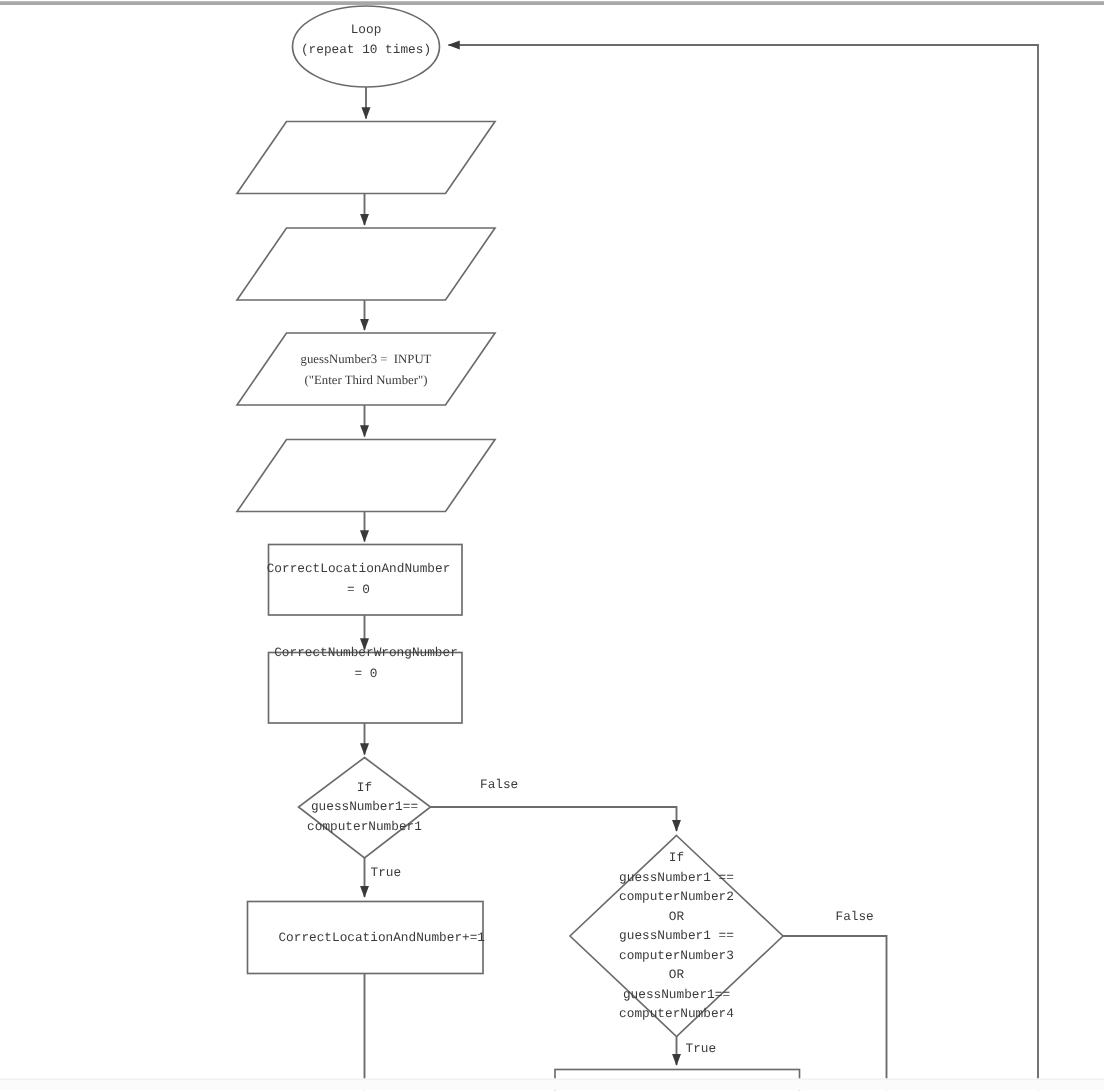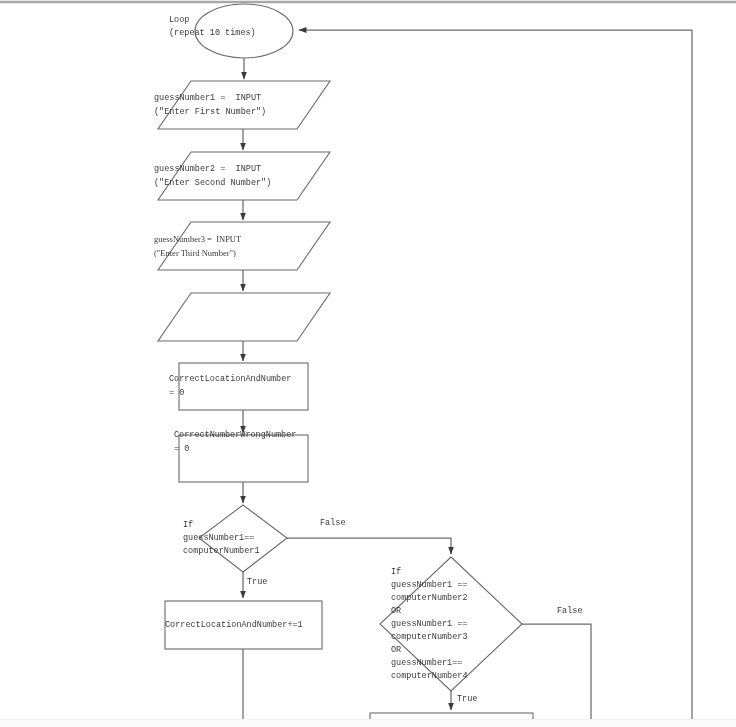--- a/index.html
+++ b/index.html
@@ -8,21 +8,21 @@
     width:736px;height:727px;
     background:var(--background,#ffffff);
     overflow:hidden;
     font-family:"Liberation Mono","DejaVu Sans Mono",monospace;
   }
   .lines-layer{position:absolute;left:0;top:0;width:736px;height:727px;}
   .shape{fill:none;stroke:var(--line-color,#6b6b6b);stroke-width:1.1;}
   .conn{fill:none;stroke:var(--line-color,#6b6b6b);stroke-width:1.25;}
   .topline{stroke:var(--page-edge-color,#a8a8a8);stroke-width:2.5;}
   .node-text{
-    position:absolute;text-align:left;
+    position:absolute;text-align:center;
     color:var(--text-color,#3a3a3a);
     font-size:8.5px;line-height:13px;
   }
   .lh14{line-height:14px;}
   .node-text span{display:block;white-space:pre;}
   .edge-label{
     position:absolute;
     color:var(--text-color,#3a3a3a);
     font-size:8.5px;line-height:11px;white-space:pre;
   }
@@ -74,28 +74,20 @@
 
     <polygon class="shape" points="243,505 287,538 243,572 199,538"></polygon>
     <polygon class="shape" points="451,557 522,624 451,691 380,624"></polygon>
   </svg>
 
   <div class="node-text" style="left:169px;top:14px;width:150px;">
     <span>Loop</span>
     <span>(repeat 10 times)</span>
   </div>
 
-  <div class="node-text lh14" style="left:154px;top:91px;width:180px;">
-    <span>guessNumber1 =  INPUT</span>
-    <span>("Enter First Number")</span>
-  </div>
-  <div class="node-text lh14" style="left:154px;top:162px;width:180px;">
-    <span>guessNumber2 =  INPUT</span>
-    <span>("Enter Second Number")</span>
-  </div>
   <div class="node-text lh14" style="left:154px;top:232px;width:180px;font-family:Liberation Serif, serif;">
     <span>guessNumber3 =  INPUT</span>
     <span>("Enter Third Number")</span>
   </div>
 
   <div class="node-text lh14" style="left:169px;top:372px;width:140px;">
     <span>CorrectLocationAndNumber</span>
     <span>= 0</span>
   </div>
   <div class="node-text lh14" style="left:174px;top:428px;width:140px;">

